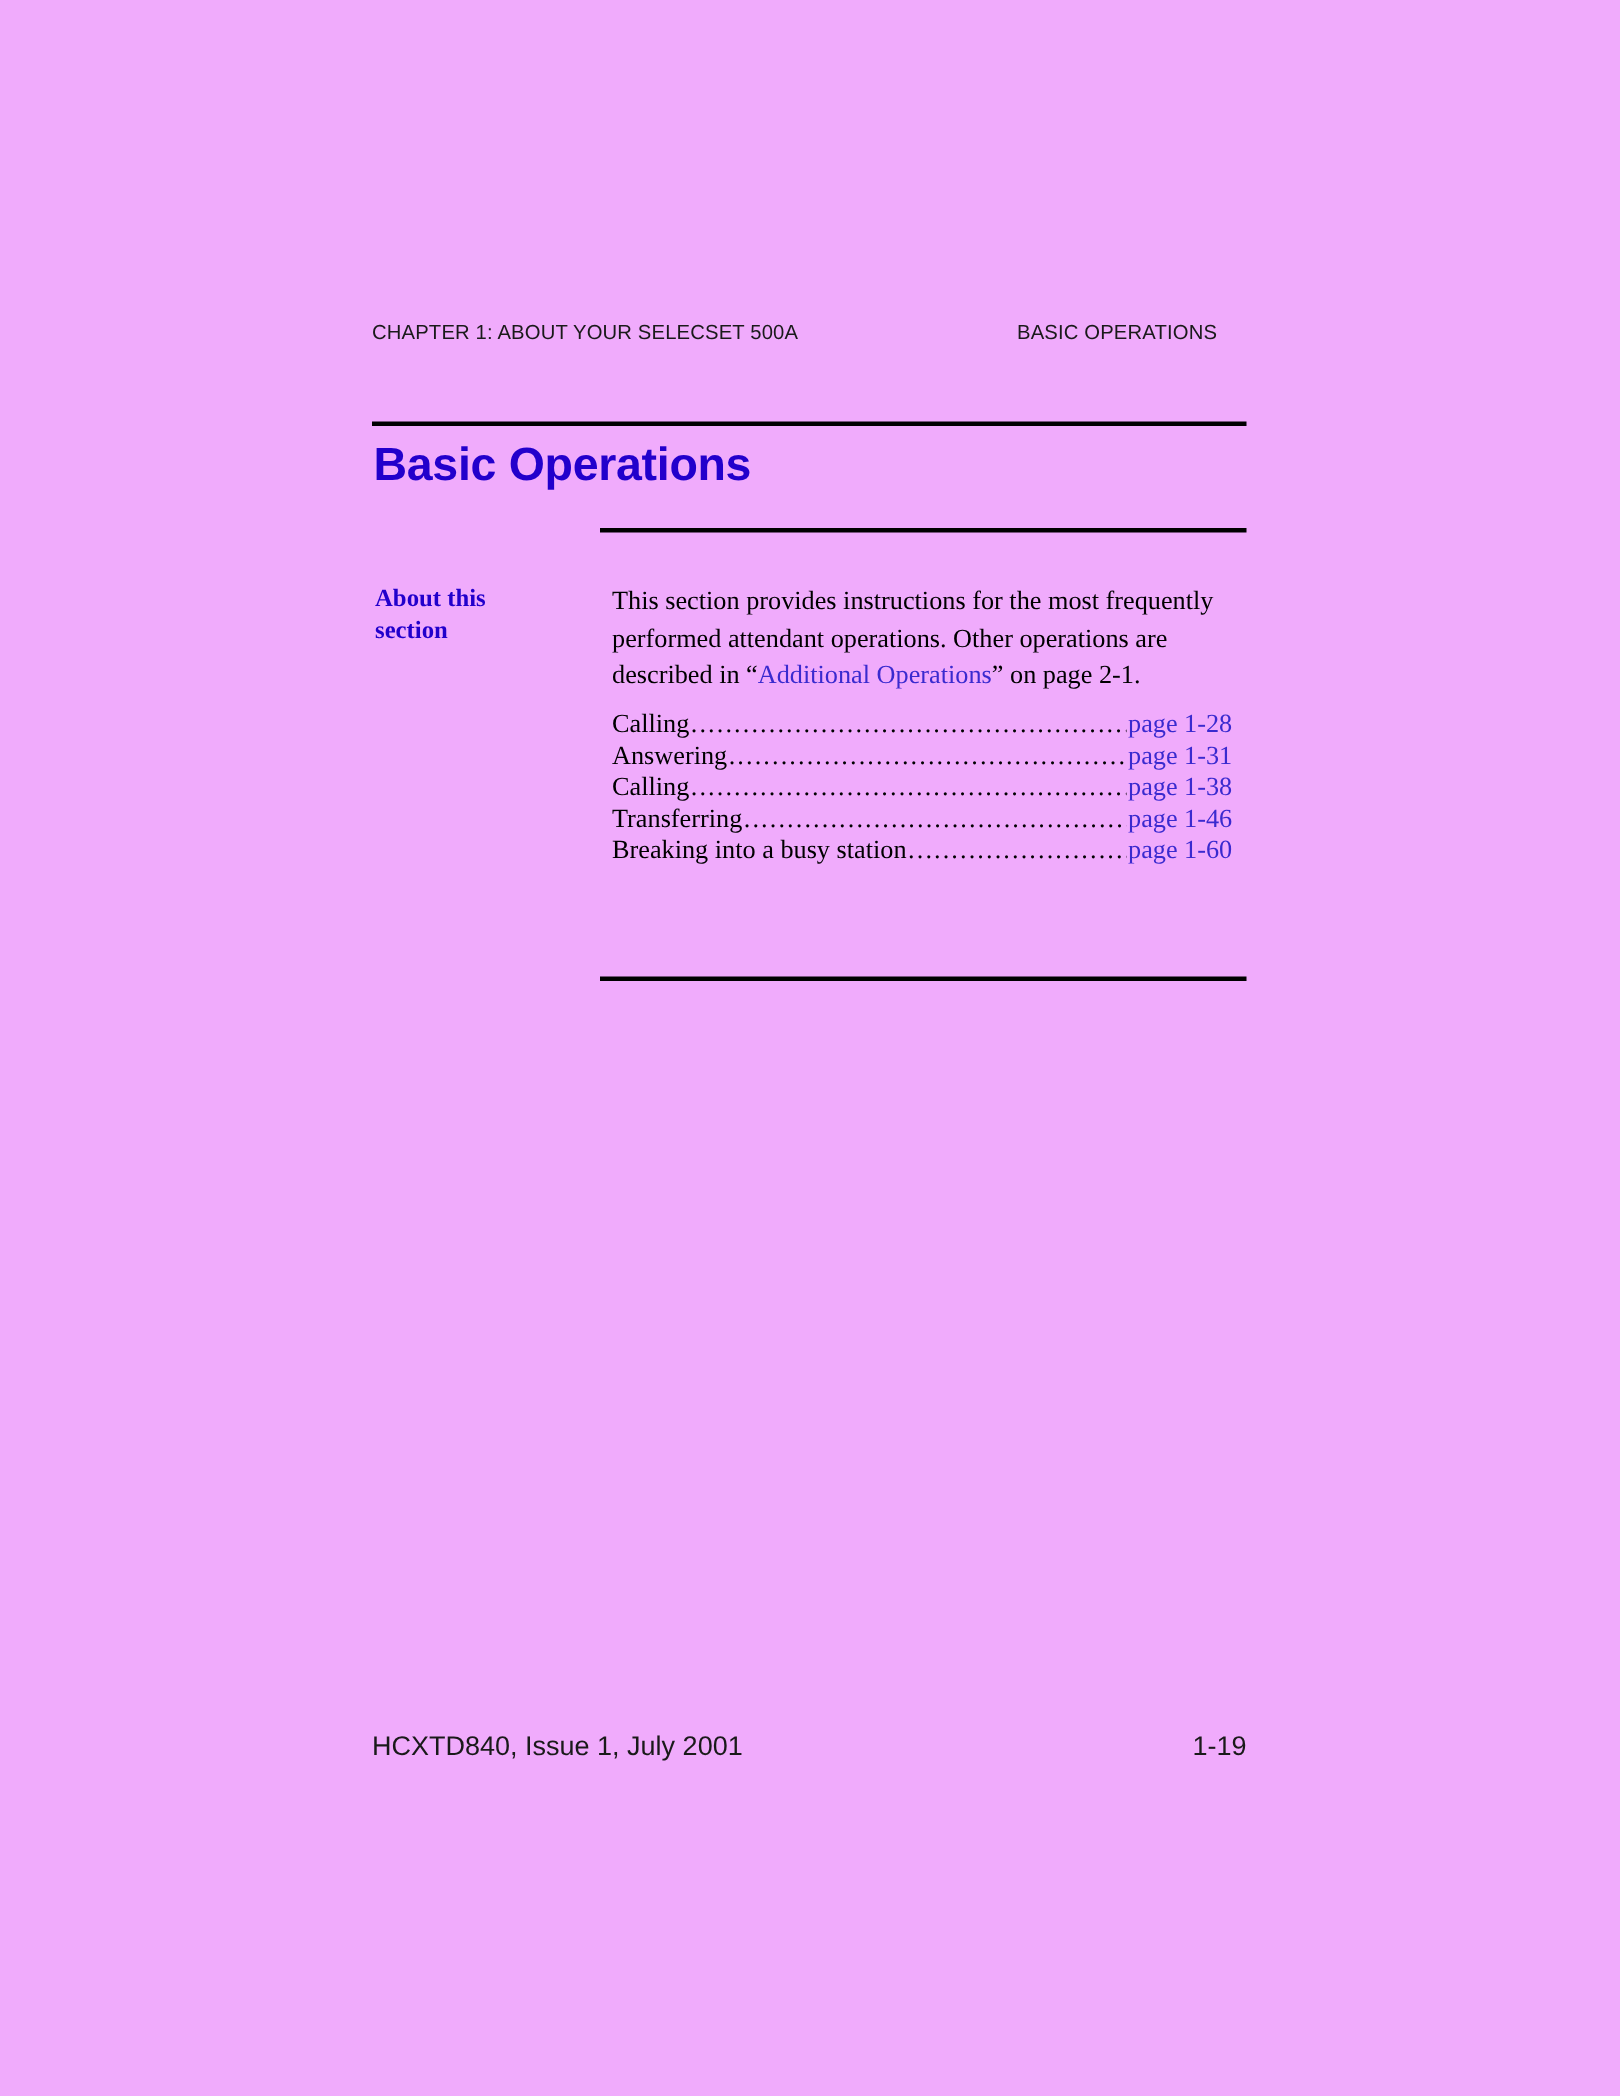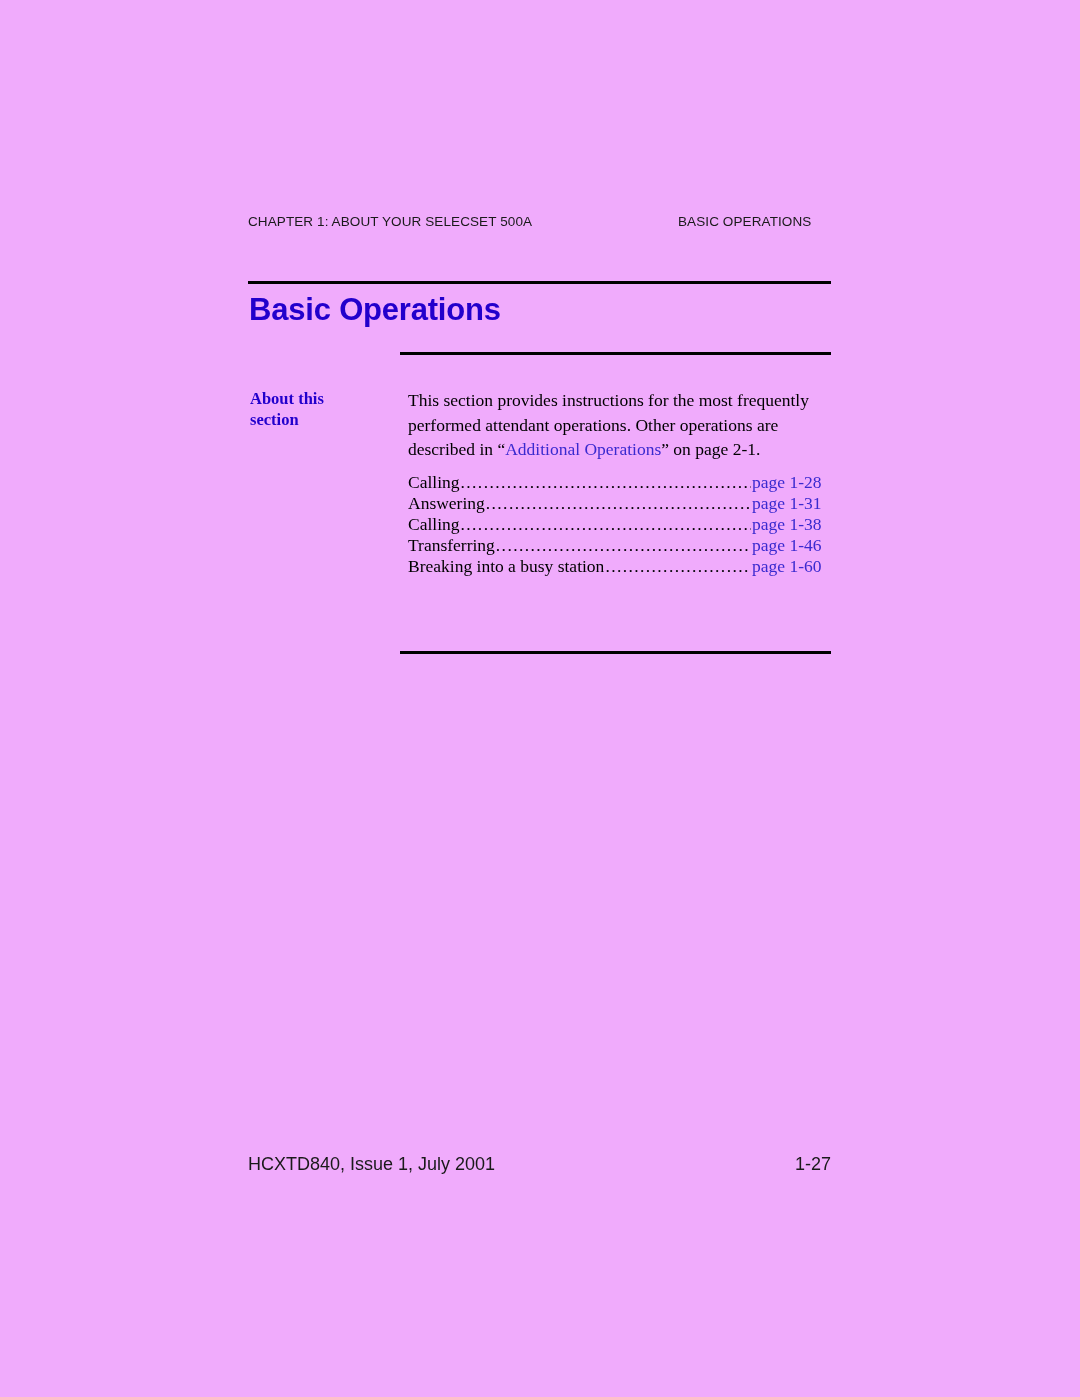--- a/index.html
+++ b/index.html
@@ -225,16 +225,16 @@
       <span class="toc-leader"></span>
       <span class="toc-page">page 1-60</span>
     </div>
 
   </div>
 
   <div class="rule rule-bottom"></div>
 
   <div class="footer">
     <div class="footer-left">HCXTD840, Issue 1, July 2001</div>
-    <div class="footer-right">1-27</div>
+    <div class="footer-right">1-19</div>
   </div>
 
 </div>
 
 </body></html>

